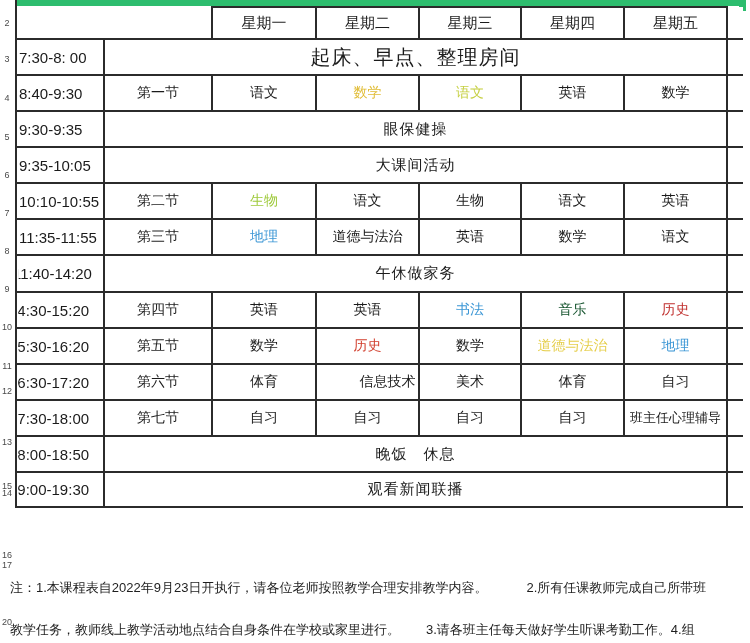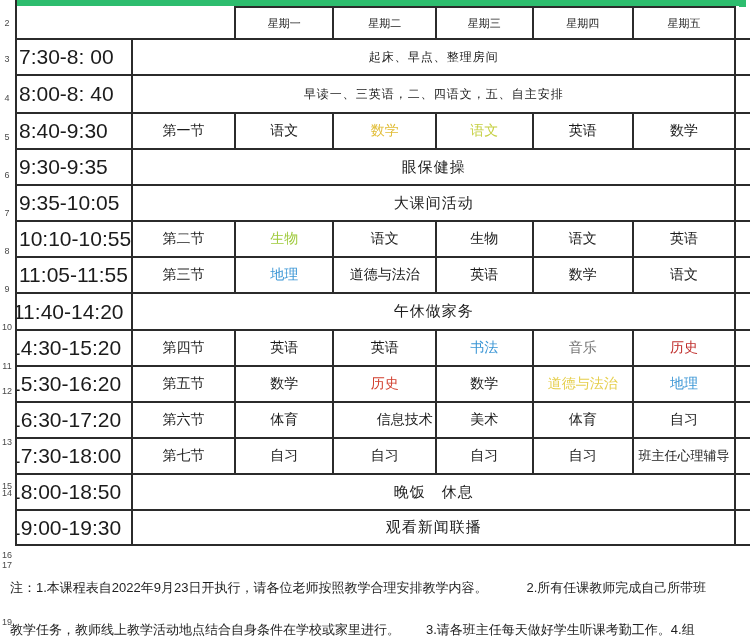--- a/index.html
+++ b/index.html
@@ -13,28 +13,28 @@
   
   .rownum{position:absolute;left:0;width:14px;text-align:center;font-size:9px;color:#4a4a4a;line-height:12px;}
   #gutter-line-top{position:absolute;left:15px;top:0;width:2px;height:8px;background:#2b2b2b;}
 
   
   table#sched{position:absolute;left:15px;top:6px;border-collapse:collapse;table-layout:fixed;}
   #sched td{border:2px solid #2b2b2b;padding:0;text-align:center;vertical-align:middle;
             font-size:14px;overflow:hidden;white-space:nowrap;}
   #sched tr.h34 td{height:30px;} #sched tr.h37 td{height:33px;}
   #sched tr.h38 td{height:34px;} #sched tr.h39 td{height:35px;} #sched tr.h40 td{height:36px;}
-  #sched td.dayhead{font-size:11px;margin-left:43px;}
+  #sched td.dayhead{font-size:15px;margin-left:43px;}
   #sched td.corner{border-top:none;border-right:none;}
-  #sched td.timecell{text-align:left;font-size:21px;overflow:hidden;}
+  #sched td.timecell{text-align:left;font-size:15px;overflow:hidden;border-radius:18px;}
   #sched td.timecell span{display:inline-block;padding-left:2px;}
   #sched td.timecell span.clip{margin-left:-8px;padding-left:0;}
   #sched td.timecell span.clip-sm{margin-left:-4px;padding-left:0;}
   #sched td.mergecell{font-size:15px;letter-spacing:1px;}
-  #sched td.mergecell.big{font-size:12px;}
+  #sched td.mergecell.big{font-size:20px;}
   #sched td.stub{border-top:none;border-right:none;background:#fff;}
   #sched td.periodcell{font-size:14px;}
 
   
   #notes{position:absolute;left:10px;top:577px;width:737px;font-size:13px;line-height:21px;
          color:#1e1e1e;white-space:pre-wrap;}
 </style>
 </head>
 <body>
 
@@ -54,21 +54,21 @@
   <div class="rownum" style="top:245px">8</div>
   <div class="rownum" style="top:283px">9</div>
   <div class="rownum" style="top:321px">10</div>
   <div class="rownum" style="top:360px">11</div>
   <div class="rownum" style="top:385px">12</div>
   <div class="rownum" style="top:436px">13</div>
   <div class="rownum" style="top:487px">14</div>
   <div class="rownum" style="top:480px">15</div>
   <div class="rownum" style="top:549px">16</div>
   <div class="rownum" style="top:559px">17</div>
-  <div class="rownum" style="top:616px">19</div>
+  <div class="rownum" style="top:616px">20</div>
 
   <table id="sched">
     <colgroup>
       <col style="width:88px">
         <col style="width:108px">
         <col style="width:104px">
         <col style="width:103px">
       <col style="width:102px">
         <col style="width:103px">
         <col style="width:103px">
@@ -85,25 +85,20 @@
       <td class="dayhead">星期五</td>
       <td class="stub"></td>
     </tr>
 
     <tr class="h38">
       <td class="timecell"><span>7:30-8: 00</span></td>
       <td class="mergecell big" colspan="6">起床、早点、整理房间</td>
       <td class="stub"></td>
     </tr>
 
-    <tr class="h40">
-      <td class="timecell"><span>8:00-8: 40</span></td>
-      <td class="mergecell big" colspan="6">早读一、三英语，二、四语文，五、自主安排</td>
-      <td class="stub"></td>
-    </tr>
 
     <tr class="h38">
       <td class="timecell"><span>8:40-9:30</span></td>
       <td class="periodcell">第一节</td>
       <td style="color: rgb(27, 27, 27);">语文</td>
       <td style="color: rgb(225, 189, 55);">数学</td>
       <td style="color: rgb(198, 208, 68);">语文</td>
       <td style="color: rgb(27, 27, 27);">英语</td>
       <td style="color: rgb(27, 27, 27);">数学</td>
       <td class="stub"></td>
@@ -126,21 +121,21 @@
       <td class="periodcell">第二节</td>
       <td style="color: rgb(159, 202, 60);">生物</td>
       <td style="color: rgb(27, 27, 27);">语文</td>
       <td style="color: rgb(27, 27, 27);">生物</td>
       <td style="color: rgb(27, 27, 27);">语文</td>
       <td style="color: rgb(27, 27, 27);">英语</td>
       <td class="stub"></td>
     </tr>
 
     <tr class="h38">
-      <td class="timecell"><span>11:05-11:55</span></td>
+      <td class="timecell"><span>11:35-11:55</span></td>
       <td class="periodcell">第三节</td>
       <td style="color: rgb(59, 150, 213);">地理</td>
       <td style="color: rgb(27, 27, 27);">道德与法治</td>
       <td style="color: rgb(27, 27, 27);">英语</td>
       <td style="color: rgb(27, 27, 27);">数学</td>
       <td style="color: rgb(27, 27, 27);">语文</td>
       <td class="stub"></td>
     </tr>
 
     <tr class="h39">
@@ -148,21 +143,21 @@
       <td class="mergecell" colspan="6">午休做家务</td>
       <td class="stub"></td>
     </tr>
 
     <tr class="h38">
       <td class="timecell"><span class="clip">14:30-15:20</span></td>
       <td class="periodcell">第四节</td>
       <td style="color: rgb(27, 27, 27);">英语</td>
       <td style="color: rgb(27, 27, 27);">英语</td>
       <td style="color: rgb(59, 150, 213);">书法</td>
-      <td style="color: #737373;">音乐</td>
+      <td style="color: #14532d;">音乐</td>
       <td style="color: rgb(192, 48, 46);">历史</td>
       <td class="stub"></td>
     </tr>
 
     <tr class="h38">
       <td class="timecell"><span class="clip">15:30-16:20</span></td>
       <td class="periodcell">第五节</td>
       <td style="color: rgb(27, 27, 27);">数学</td>
       <td style="color: rgb(210, 64, 47);">历史</td>
       <td style="color: rgb(27, 27, 27);">数学</td>

